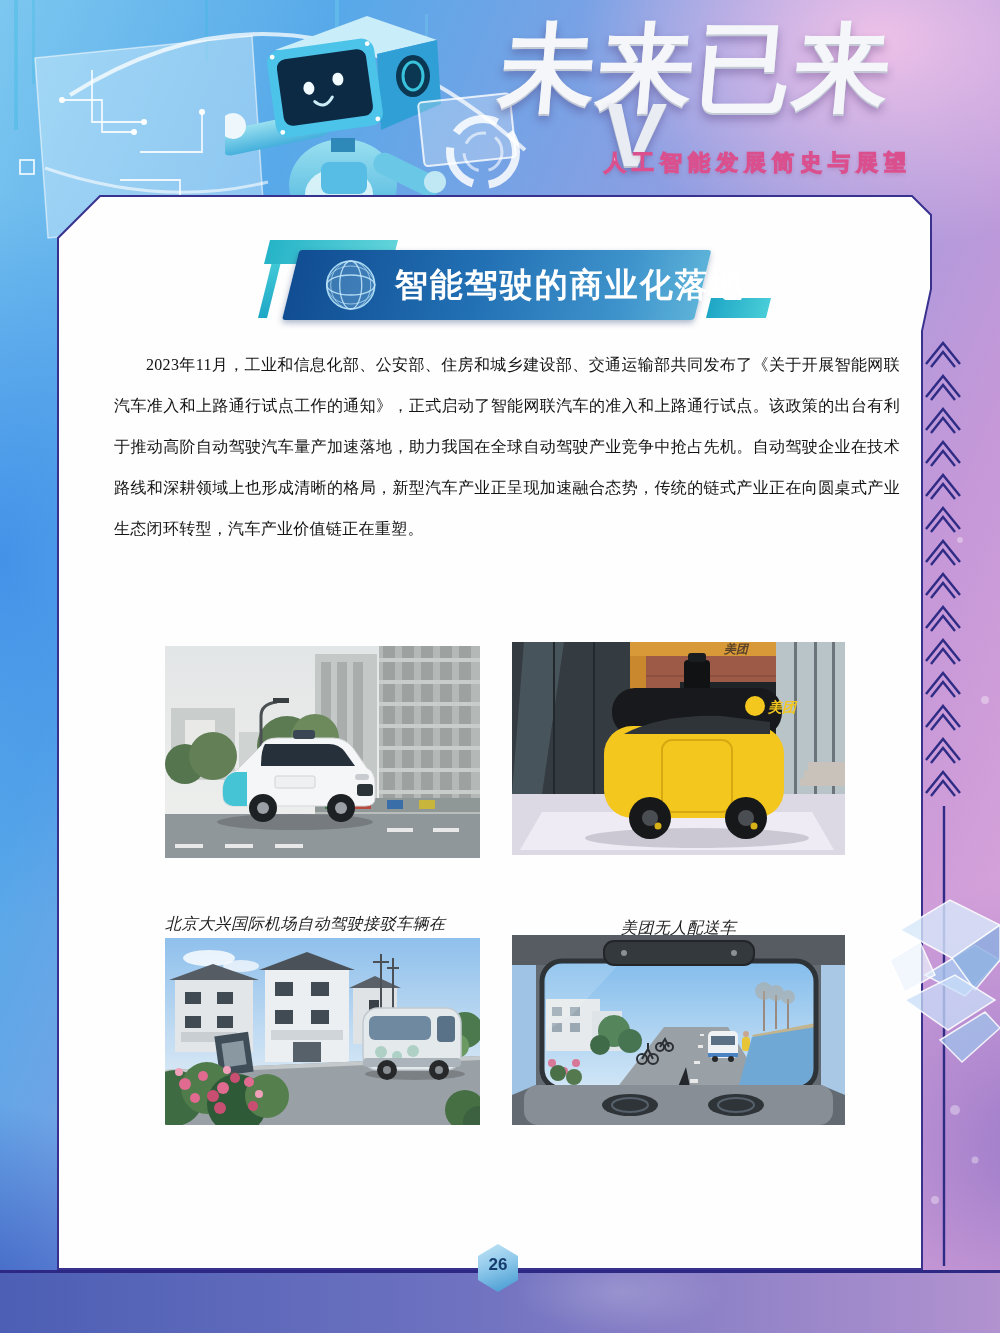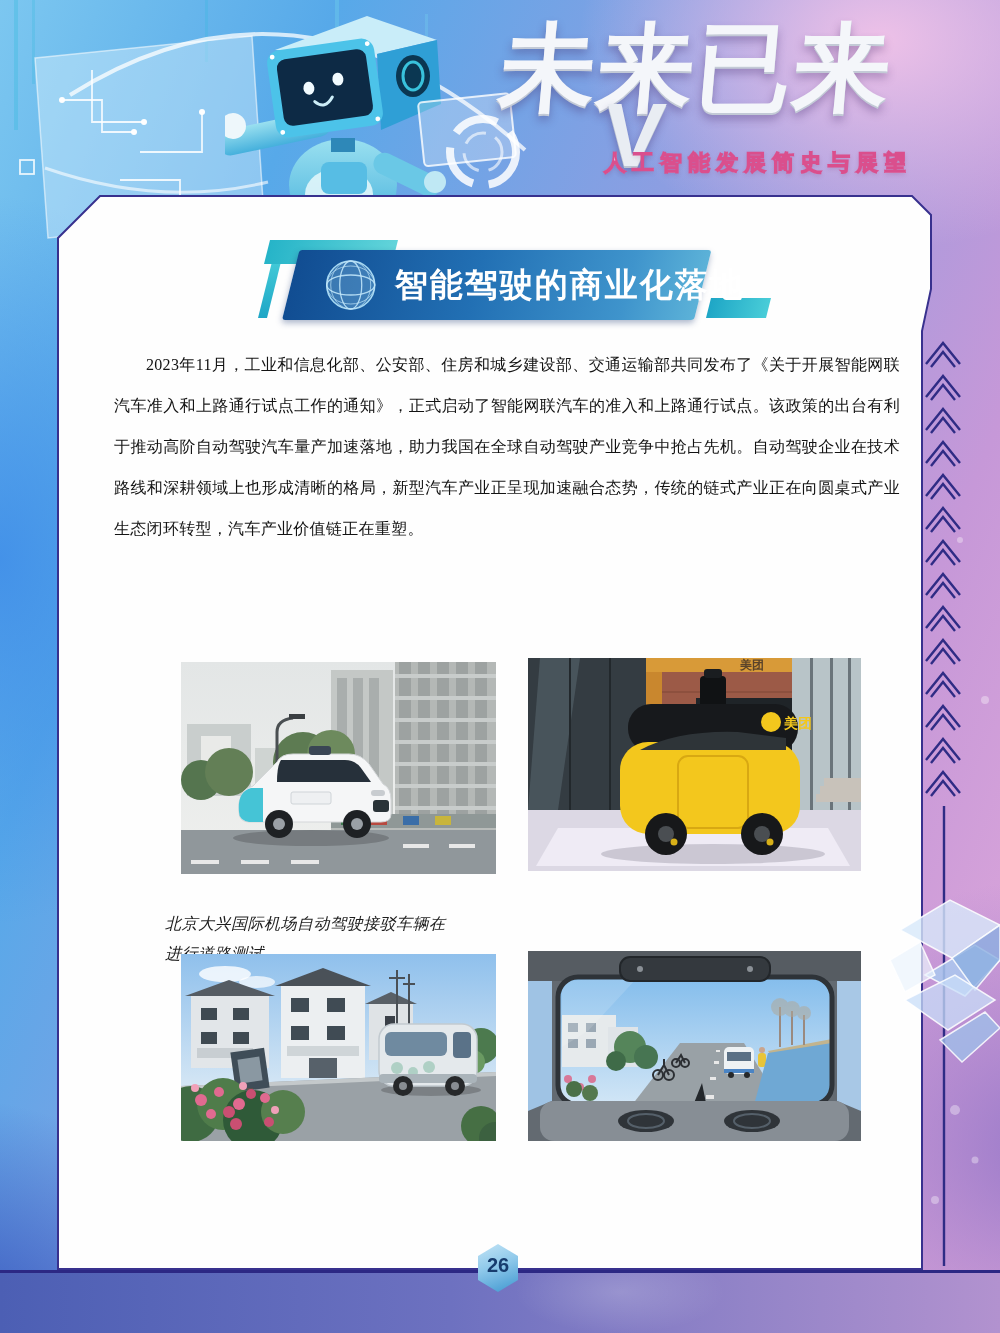--- a/index.html
+++ b/index.html
@@ -55,21 +55,21 @@
   .banner-globe{position:absolute; left:34px; top:9px; width:52px; height:52px;}
   .banner-text{margin-left:104px; font-size:33px; font-weight:700; color:#ffffff; letter-spacing:2px; white-space:nowrap;}
   
   .paragraph{
     left:56px; top:148px; width:786px;
     font-family:"Liberation Serif","DejaVu Serif",serif;
     font-size:16px; line-height:41px; color:#131313;
     text-align:justify; text-indent:2em; letter-spacing:.3px; margin:0;
   }
   
-  figure{margin:16px; padding:0;}
+  figure{margin:0; padding:0;font-style:italic;}
   .ph{display:block; width:100%; height:100%; background:#ddd;}
   .fig1{left:107px; top:450px; width:315px; height:212px;}
   .fig2{left:454px; top:446px; width:333px; height:213px;}
   .fig3{left:107px; top:742px; width:315px; height:187px;}
   .fig4{left:454px; top:739px; width:333px; height:190px;}
   .caption{
     font-family:"DejaVu Serif","Liberation Serif",serif; font-style:italic;
     font-size:16px; line-height:30px; color:#1d1d1d; letter-spacing:.5px;margin-top:45px;
   }
   .cap1{left:107px; top:668px; width:360px; white-space:pre-line; text-align:left;}
@@ -82,21 +82,21 @@
     background:
       radial-gradient(150px 60px at 62% 30%, rgba(255,255,255,.18), rgba(255,255,255,0) 70%),
       linear-gradient(90deg,#4c5fb4 0%,#6d71c0 45%,#9384c8 75%,#b292cf 100%);
   }
   .hex-badge{
     left:478px; top:1244px; width:40px; height:48px;
     background:linear-gradient(160deg,#c2e4f6 0%,#8ec8ea 45%,#3f97d0 100%);
     clip-path:polygon(50% 0,100% 25%,100% 75%,50% 100%,0 75%,0 25%);
     display:flex; align-items:center; justify-content:center;
   }
-  .hex-badge span{font-size:20px; font-weight:700; color:#173c6e; margin-top:-6px;}
+  .hex-badge span{font-size:17px; font-weight:700; color:#173c6e; margin-top:-6px;}
   .decor{pointer-events:none;}
 </style>
 </head>
 <body>
 
 <div class="page">
 
   <svg class="abs decor" style="left:0;top:0" width="560" height="250" viewBox="0 0 560 250">
     <rect x="14" y="0" width="4" height="130" fill="rgba(47,185,220,.30)"></rect>
     <rect x="32" y="0" width="3" height="84" fill="rgba(47,185,220,.25)"></rect>
@@ -315,20 +315,21 @@
           <text x="256" y="70" font-size="14" font-weight="bold" fill="#f3c71d">美团</text>
           <circle cx="138" cy="176" r="21" fill="#17181a"></circle>
             <circle cx="138" cy="176" r="8" fill="#4a4e52"></circle>
           <circle cx="146" cy="184" r="3.5" fill="#d8b018"></circle>
           <circle cx="234" cy="176" r="21" fill="#17181a"></circle>
             <circle cx="234" cy="176" r="8" fill="#4a4e52"></circle>
           <circle cx="242" cy="184" r="3.5" fill="#d8b018"></circle>
         </g>
       </svg>
     </figure>
+    <figcaption class="abs caption cap2">美团无人配送车</figcaption>
 
     <figure class="abs fig3">
       <svg class="ph" viewBox="0 0 315 187">
         <defs>
             <linearGradient id="p3sky" x1="0" y1="0" x2="0" y2="1">
           <stop offset="0" stop-color="#8fc0ec"></stop>
               <stop offset="1" stop-color="#d8e8f5"></stop>
             </linearGradient>
           </defs>
         <rect width="315" height="140" fill="url(#p3sky)"></rect>

